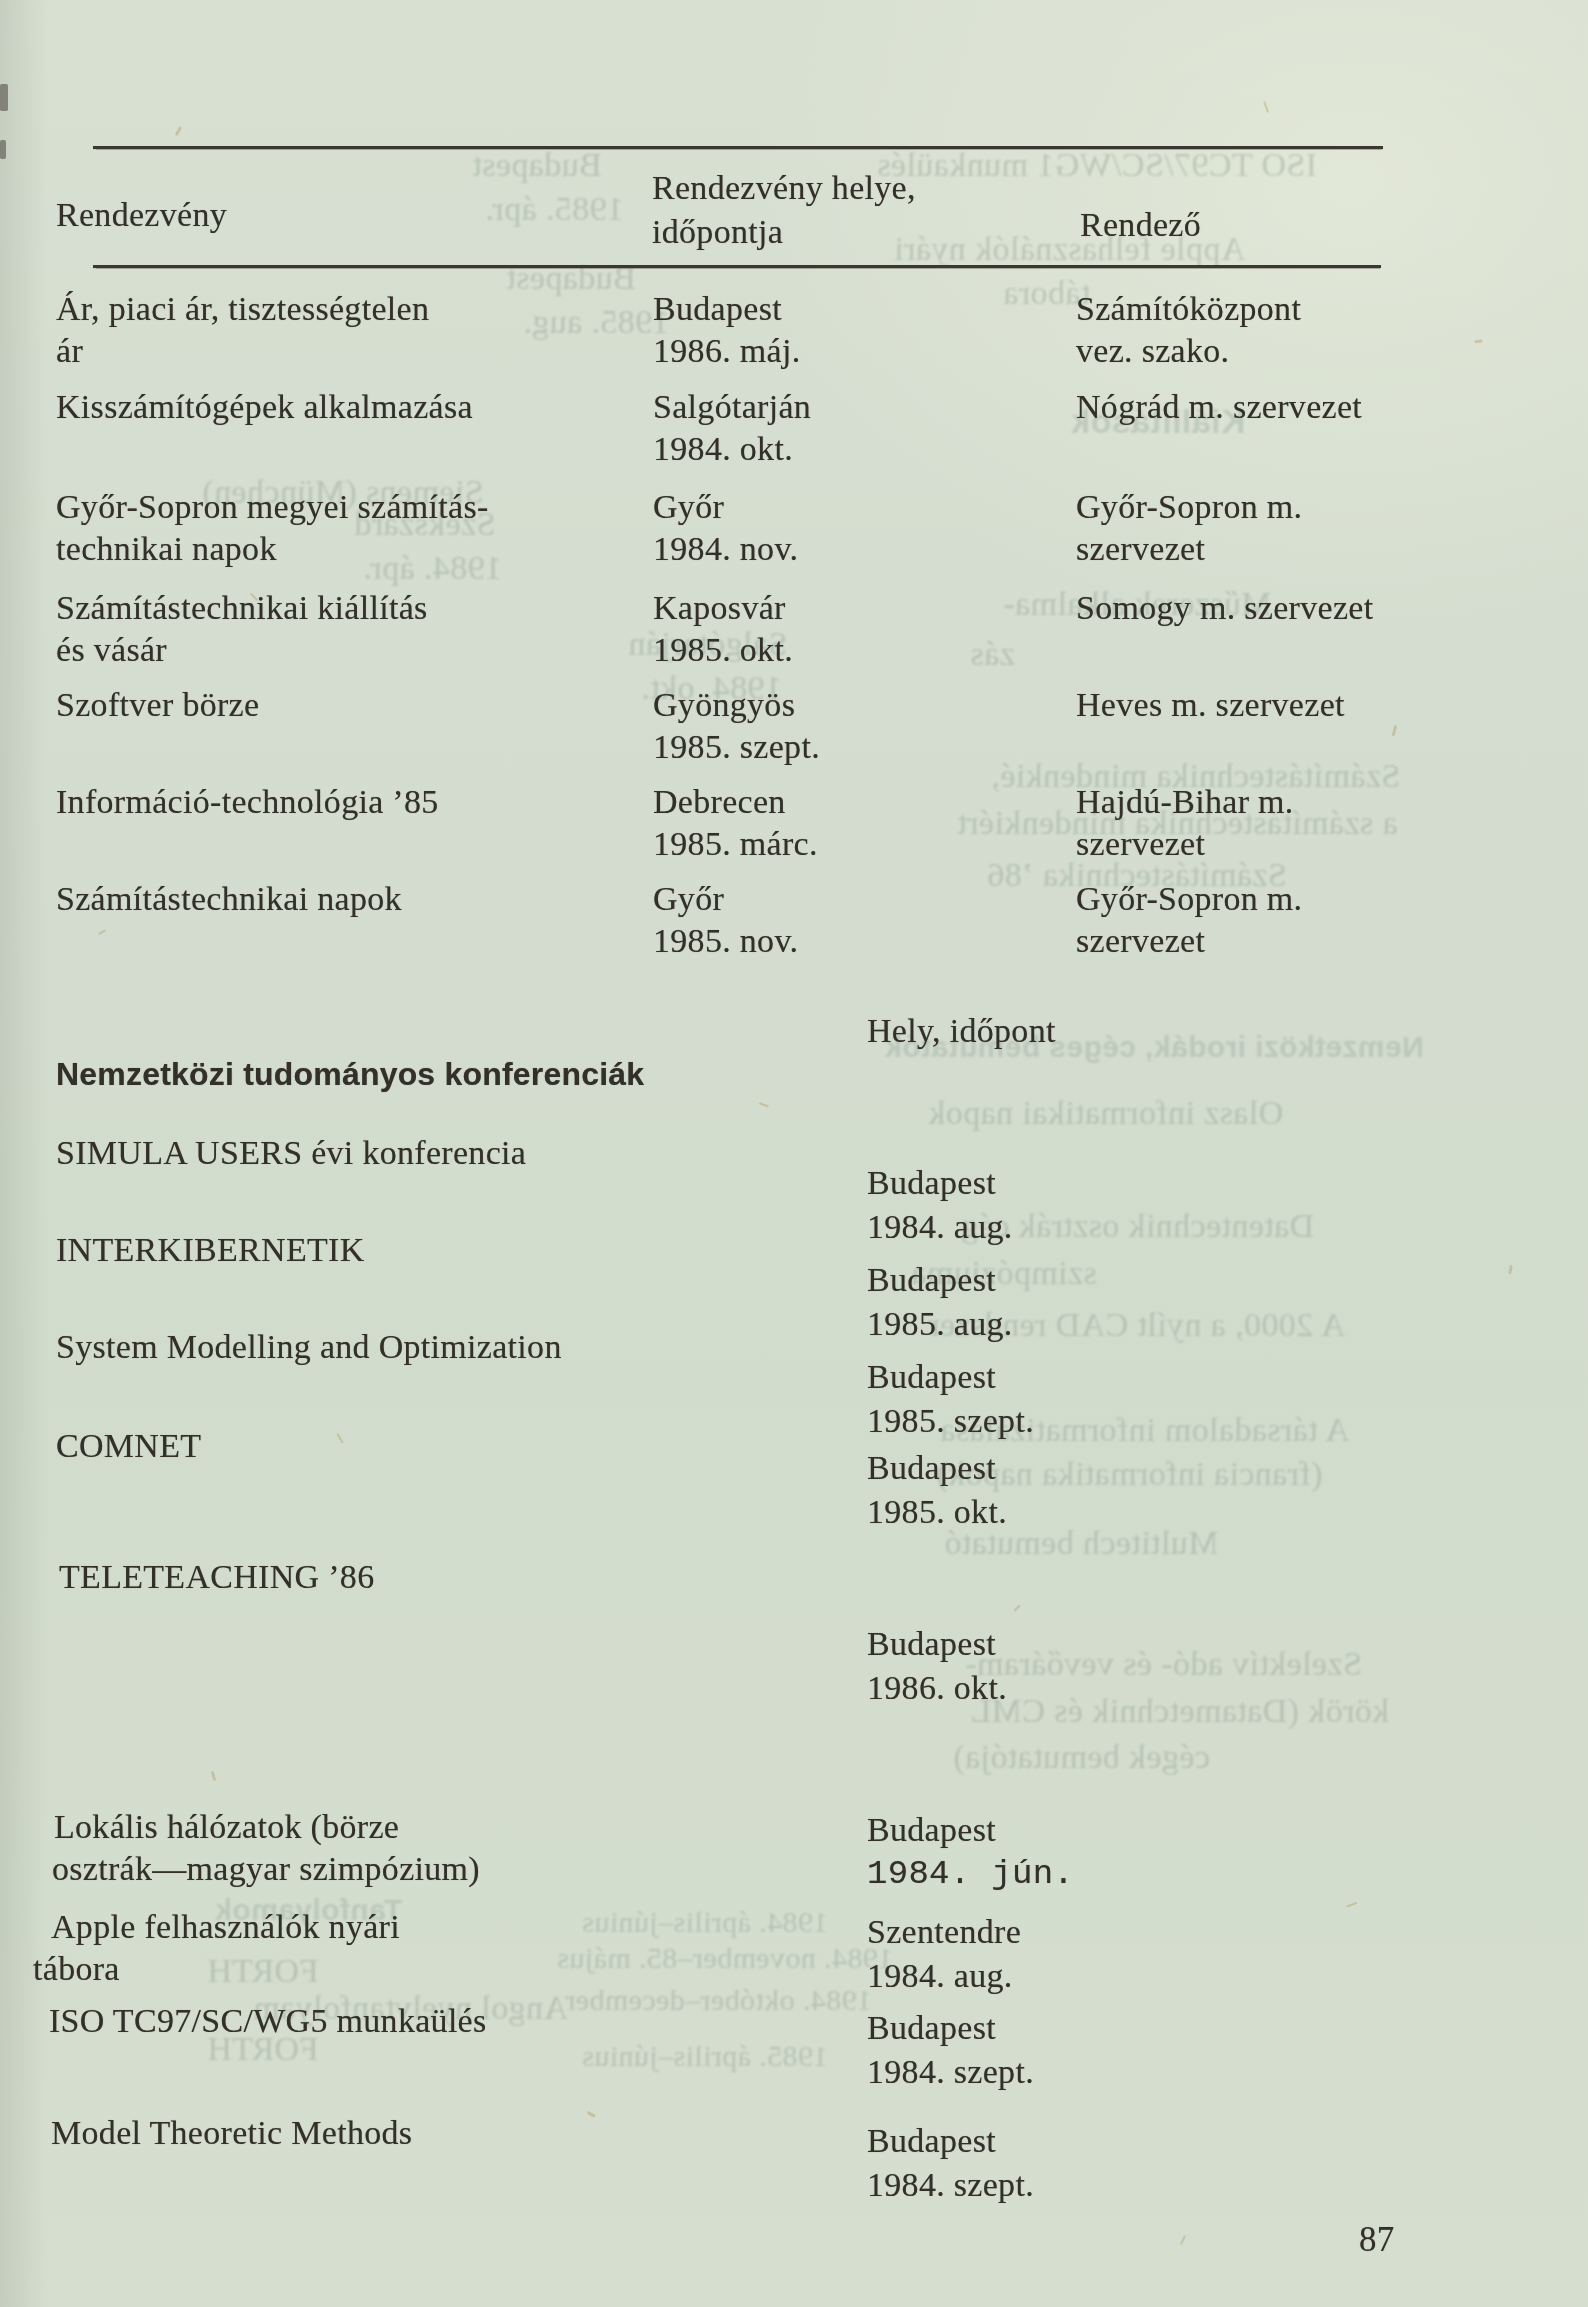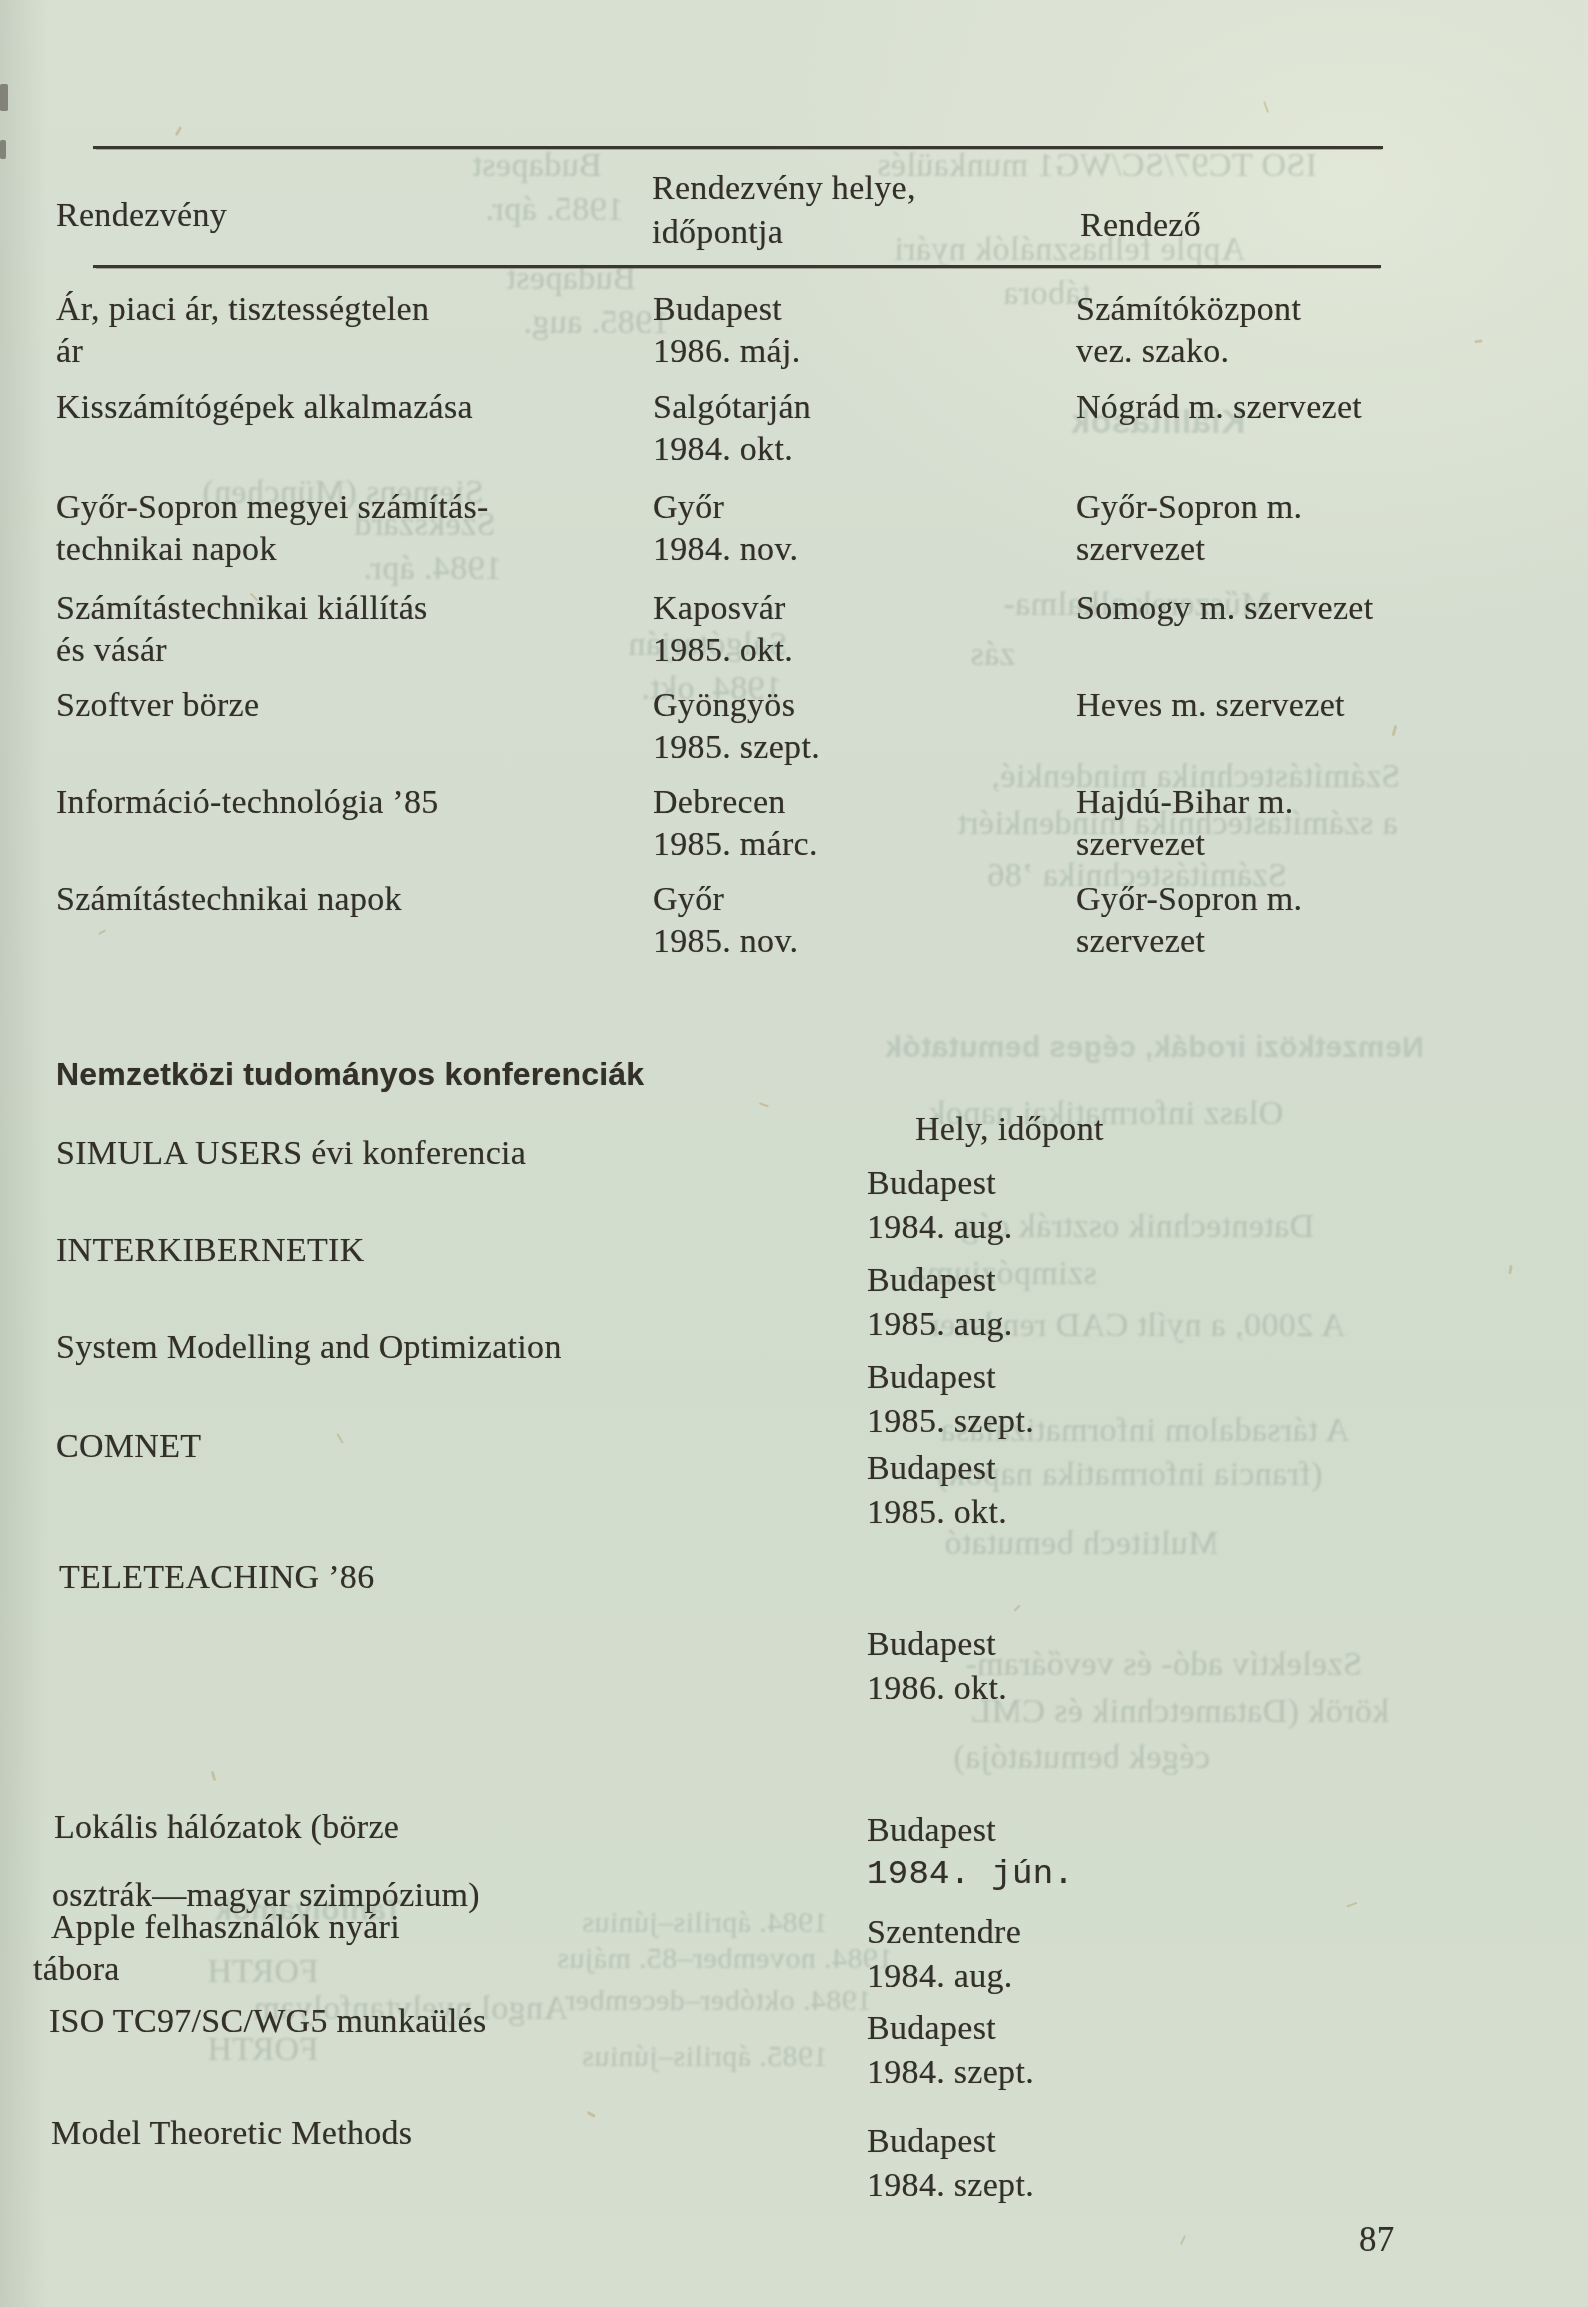--- a/index.html
+++ b/index.html
@@ -157,21 +157,21 @@
 
   <div class="row" style="top:878px;">
     <div class="txt c1">Számítástechnikai napok</div>
     <div class="txt c2">Győr</div>
     <div class="txt c2 l2">1985. nov.</div>
     <div class="txt c3">Győr-Sopron m.</div>
     <div class="txt c3 l2">szervezet</div>
   </div>
 
   <div class="txt sans c1" style="top:1053px;">Nemzetközi tudományos konferenciák</div>
-  <div class="txt cc" style="top:1108px;margin-left:48px;">Hely, időpont</div>
+  <div class="txt cc" style="top:1010px;">Hely, időpont</div>
 
   <div class="row" style="top:1132px;">
     <div class="txt c1">SIMULA USERS évi konferencia</div>
     <div class="txt cc" style="top:30px;">Budapest</div>
     <div class="txt cc" style="top:74px;">1984. aug.</div>
   </div>
 
   <div class="row" style="top:1229px;">
     <div class="txt c1">INTERKIBERNETIK</div>
     <div class="txt cc" style="top:30px;">Budapest</div>
@@ -192,21 +192,21 @@
 
   <div class="row" style="top:1556px;">
     <div class="txt c1" style="left:59px;">TELETEACHING ’86</div>
     <div class="txt cc" style="top:67px;">Budapest</div>
     <div class="txt cc" style="top:111px;">1986. okt.</div>
   </div>
 
 
   <div class="row" style="top:1806px;">
     <div class="txt" style="left:54px;">Lokális hálózatok (börze</div>
-    <div class="txt l2" style="left:52px;margin-top:26px;">osztrák—magyar szimpózium)</div>
+    <div class="txt l2" style="left:52px;">osztrák—magyar szimpózium)</div>
     <div class="txt cc" style="top:3.4px;">Budapest</div>
     <div class="txt cc" style="top:47px;font-family:Liberation Mono, monospace;">1984. jún.</div>
   </div>
 
   <div class="row" style="top:1906px;">
     <div class="txt" style="left:51px;">Apple felhasználók nyári</div>
     <div class="txt l2" style="left:33px;">tábora</div>
     <div class="txt cc" style="top:5px;">Szentendre</div>
     <div class="txt cc" style="top:49px;">1984. aug.</div>
   </div>

